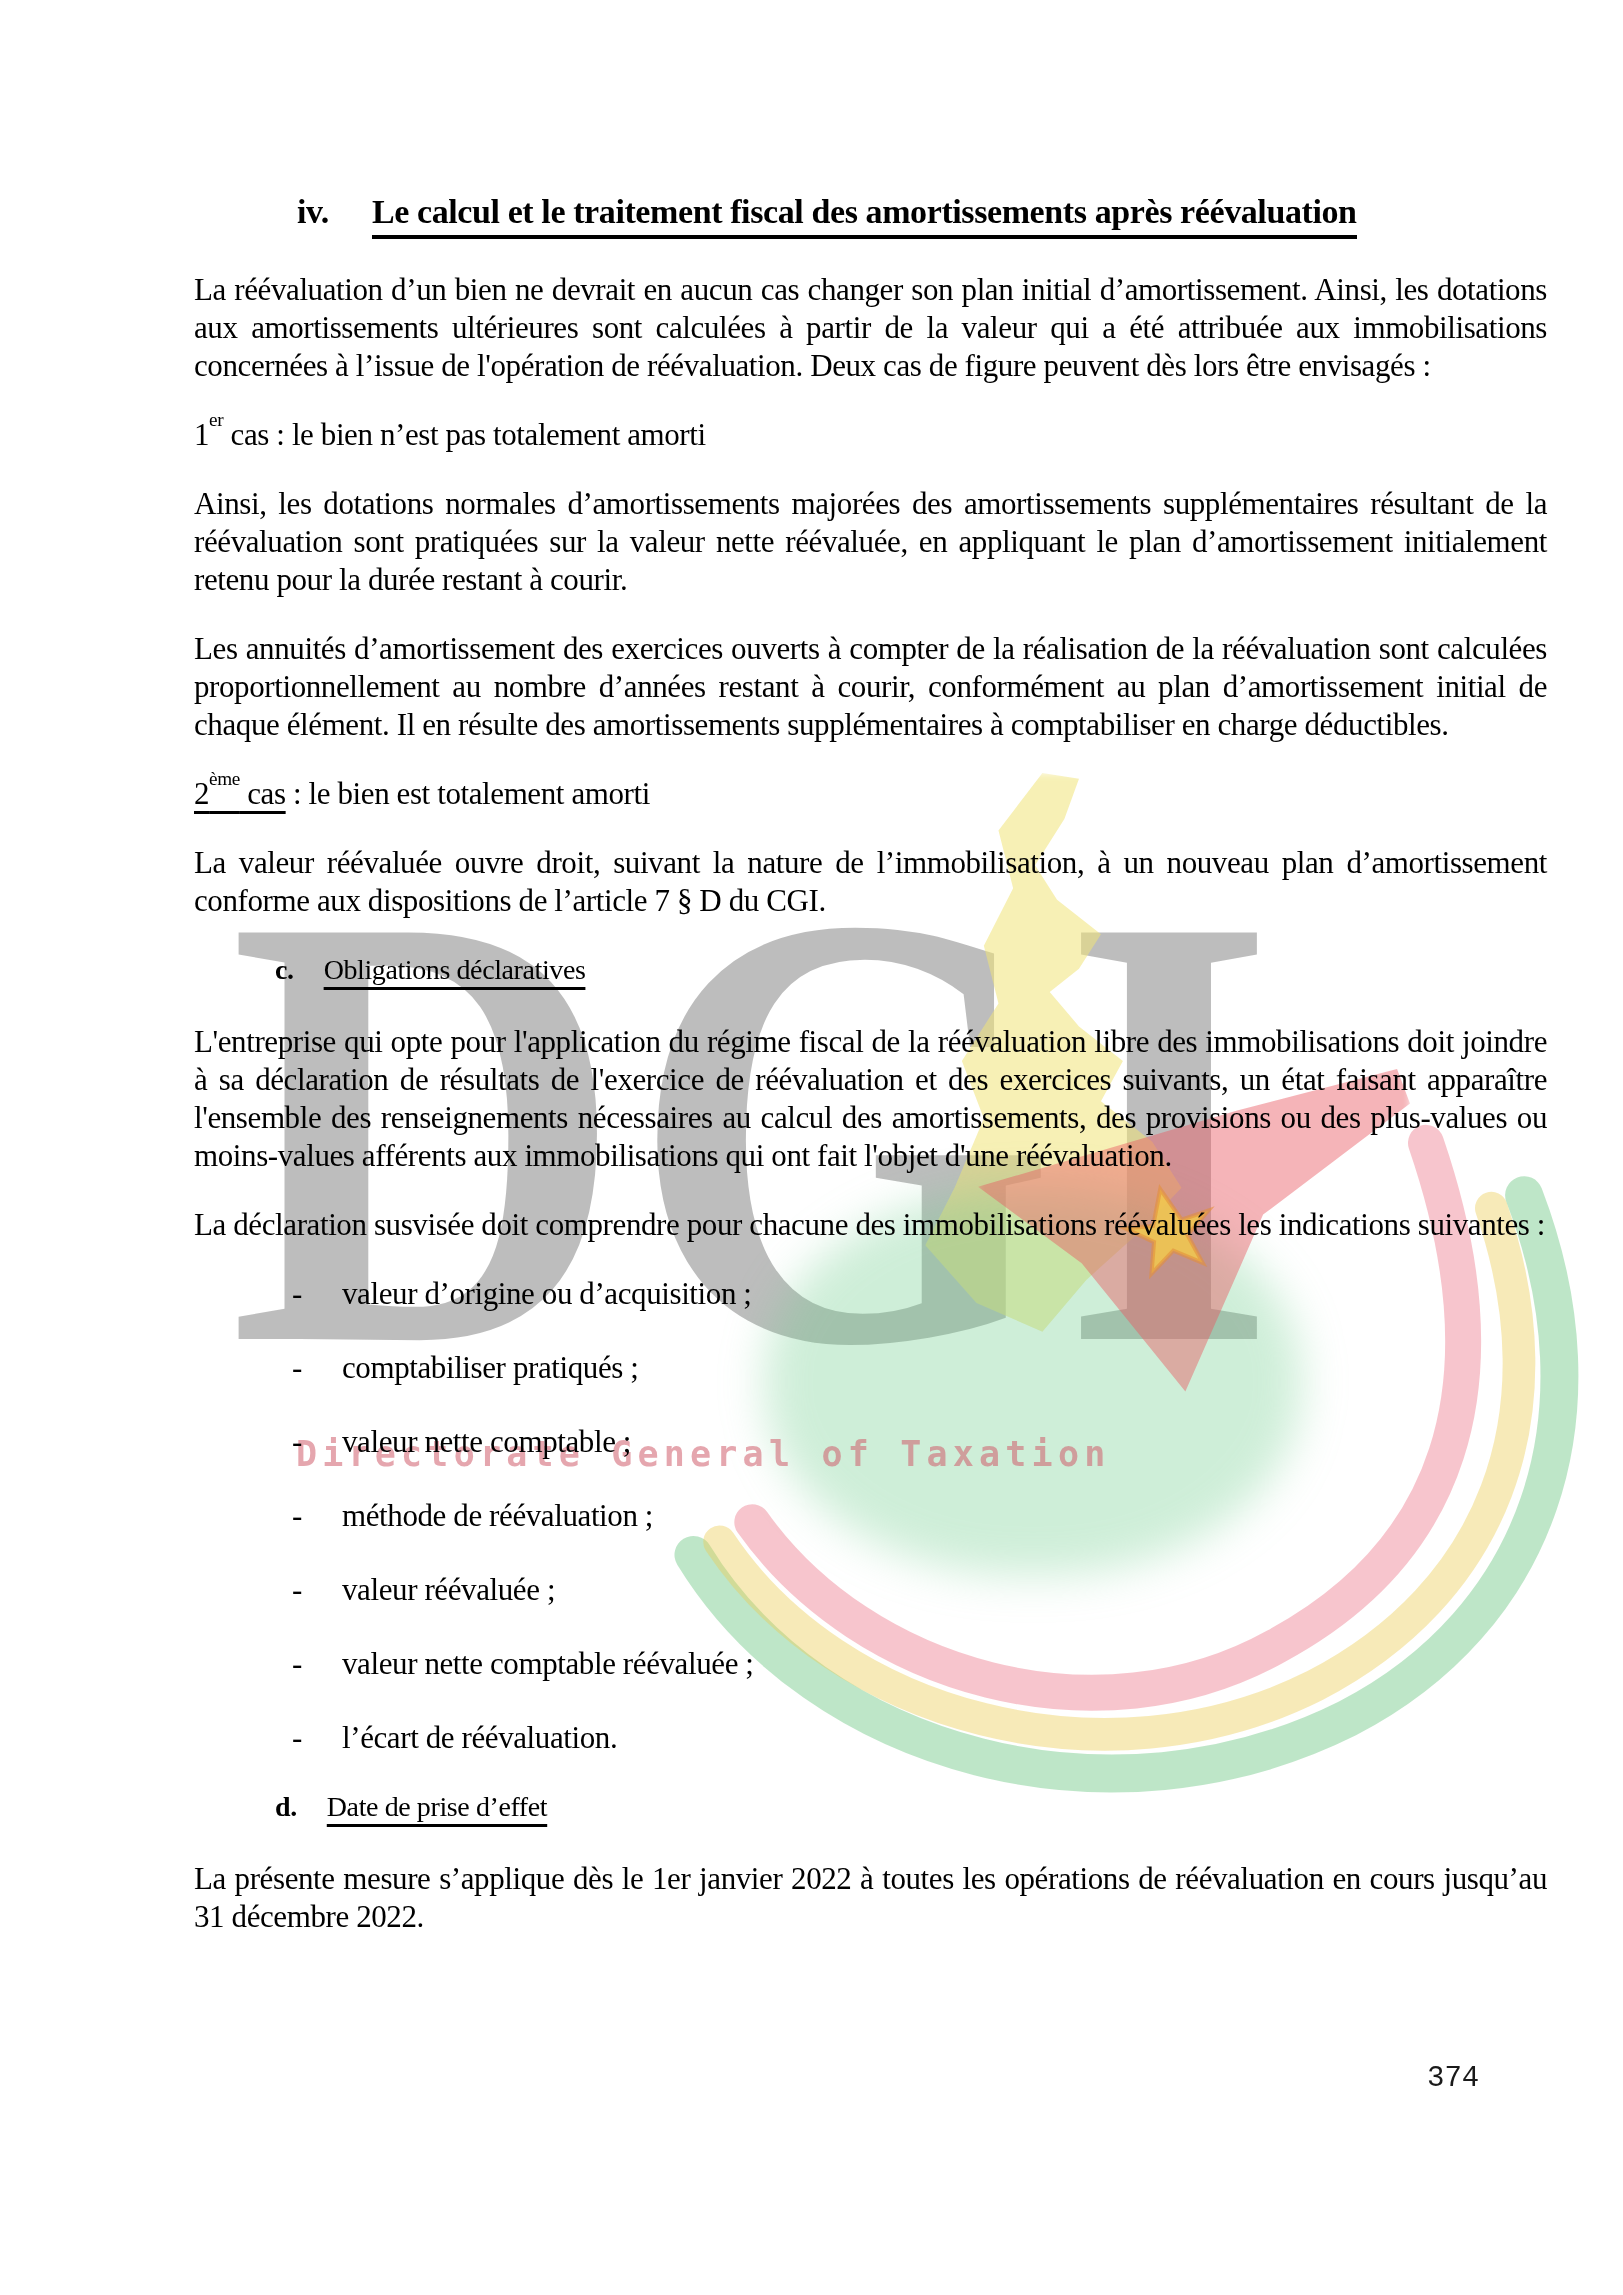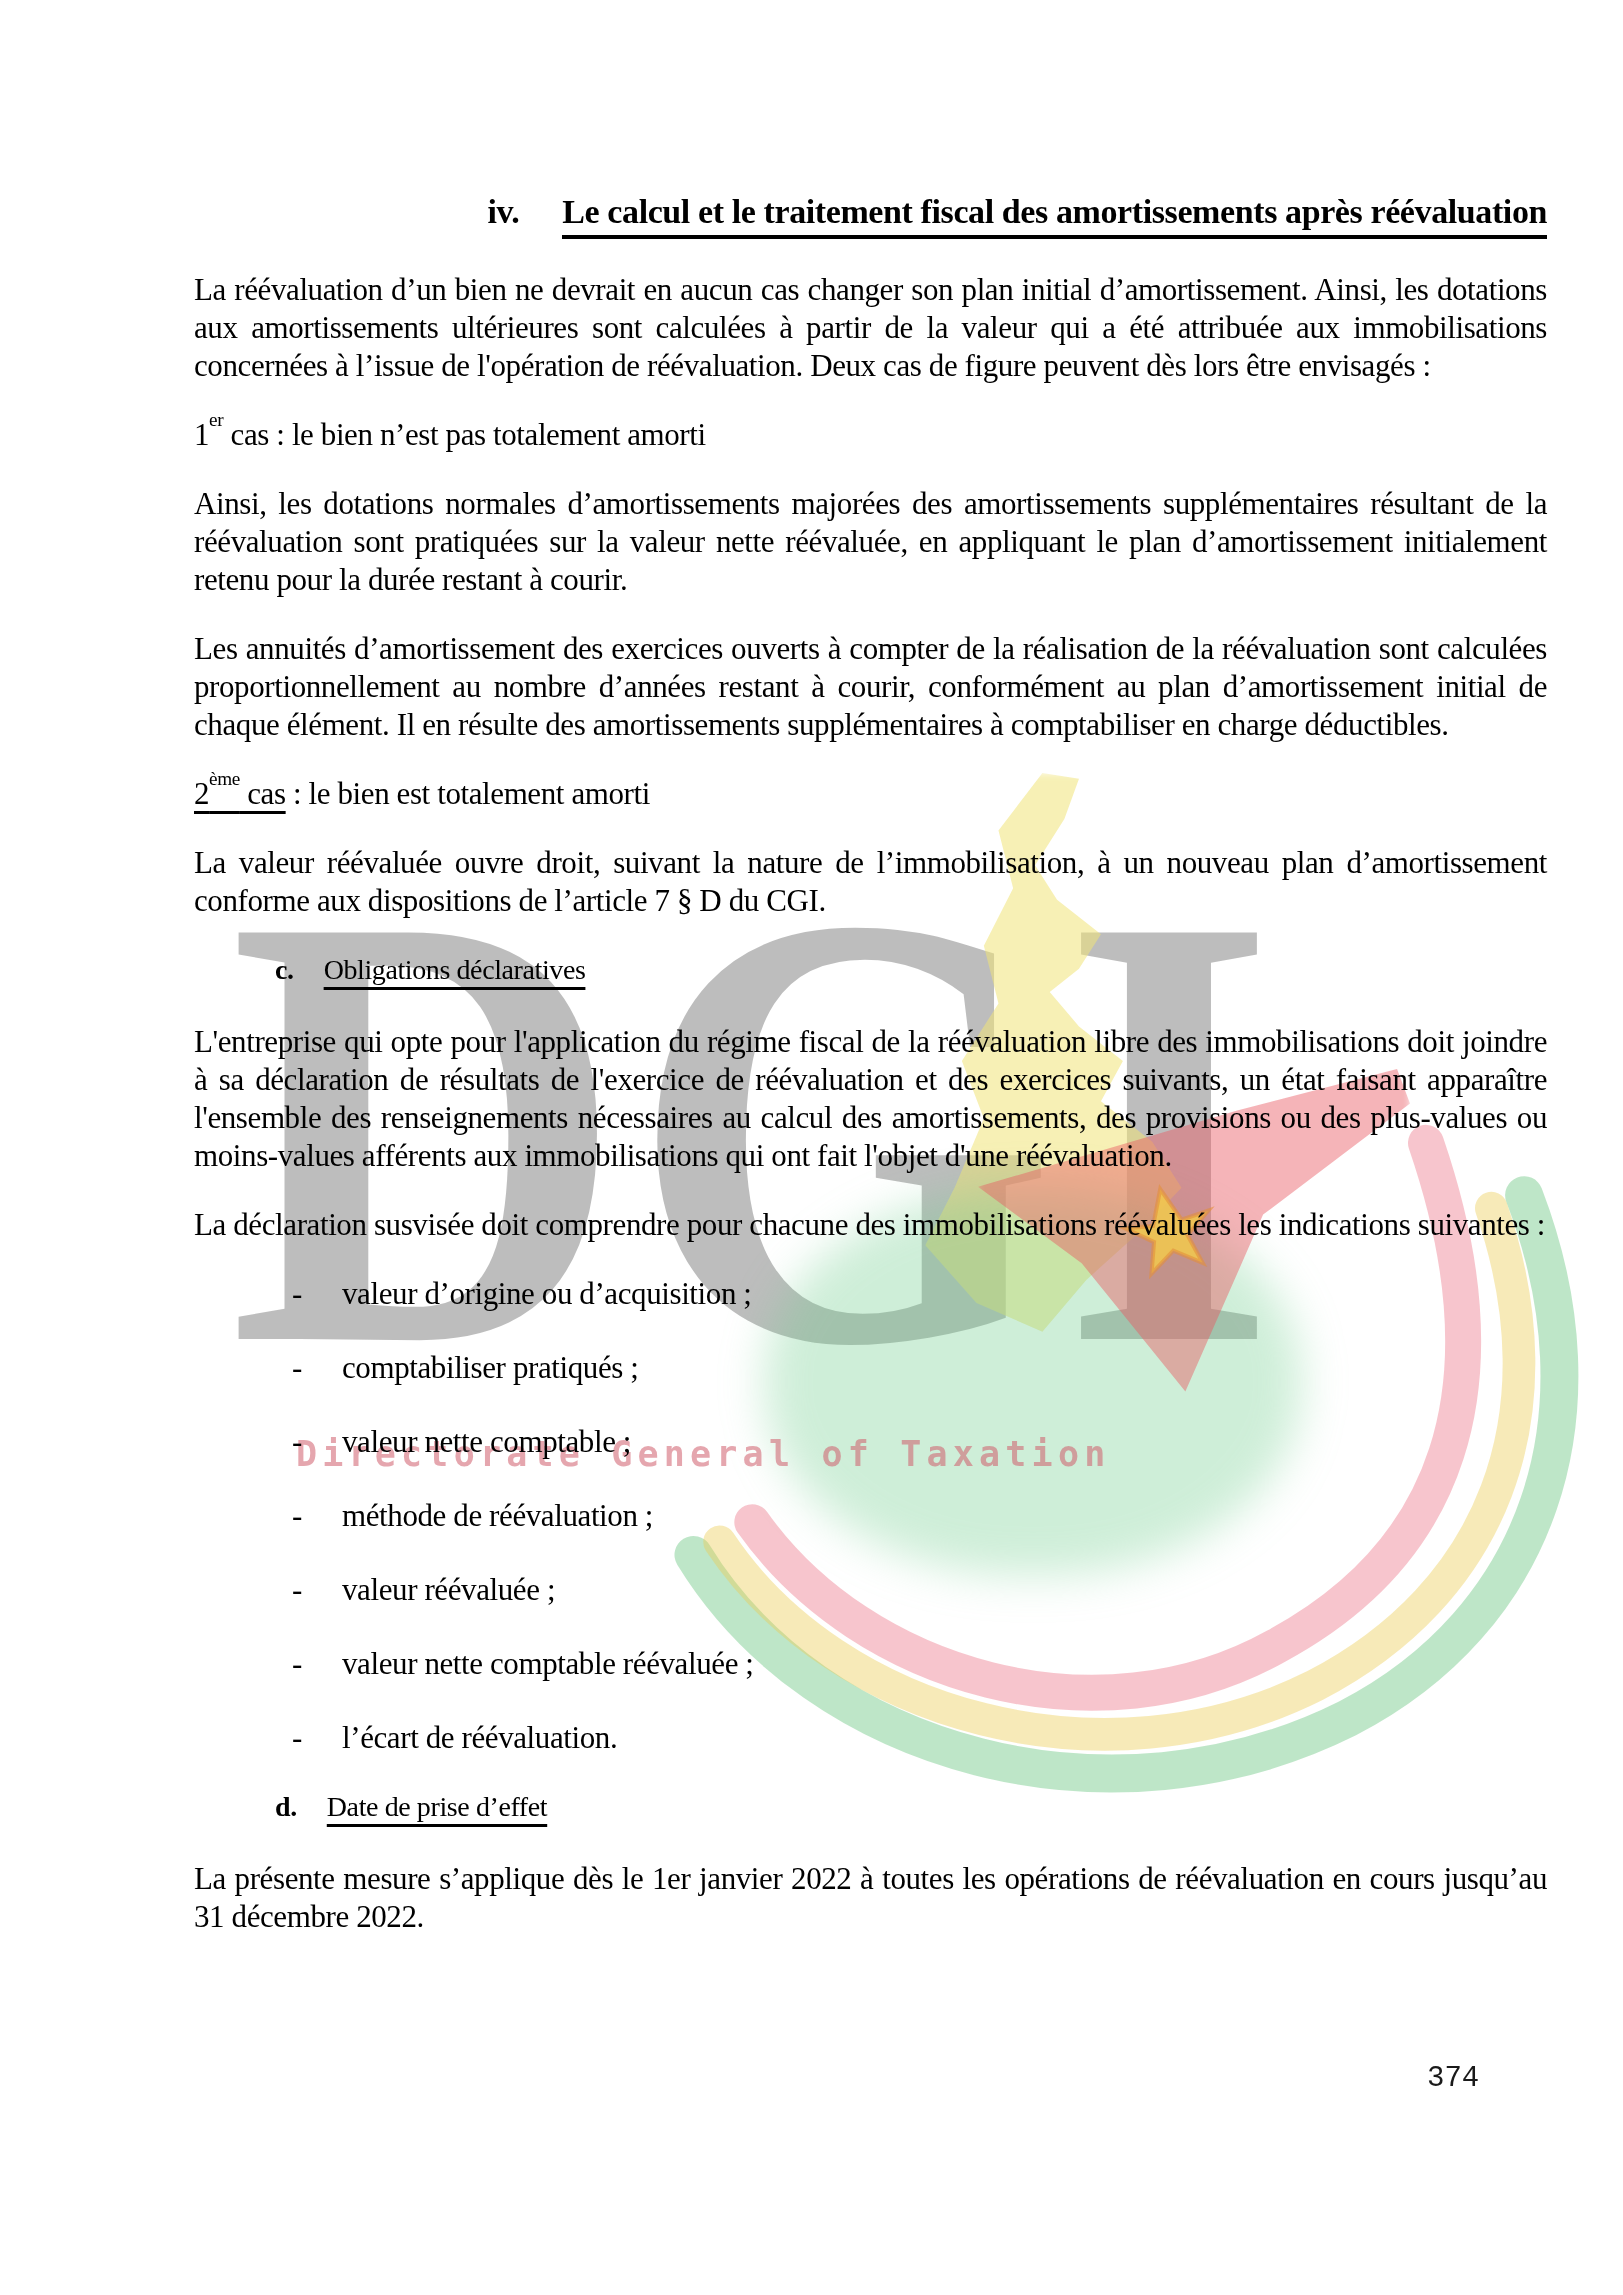--- a/index.html
+++ b/index.html
@@ -57,21 +57,21 @@
     left:296px;top:1403px;
     font-size:35px;letter-spacing:5.2px;
     color:rgba(208,92,108,0.55);
   }
   
   .content{
     position:absolute;left:194px;top:191px;width:1353px;z-index:2;
     font-size:31px;line-height:38px;letter-spacing:-0.4px;
   }
   .doc-title{
-    font-size:34px;font-weight:bold;margin:0 0 38px 0;line-height:42px;text-align:right;
+    font-size:34px;font-weight:bold;margin:0 0 38px 0;line-height:42px;
   }
   .doc-title .tnum{margin-left:103px;margin-right:43px;}
   .doc-title .ttext{
     border-bottom:4.6px solid #000;padding-bottom:4.6px;
   }
   p.body-par{margin:0 0 31px 0;text-align:justify;}
   p.case-line{margin:0 0 31px 0;}
   sup.case-sup{font-size:0.62em;line-height:0;position:relative;top:-0.42em;}
   .case-underline{text-decoration:underline;text-decoration-thickness:2.6px;text-underline-offset:6.5px;}
   h2.sub-heading{

